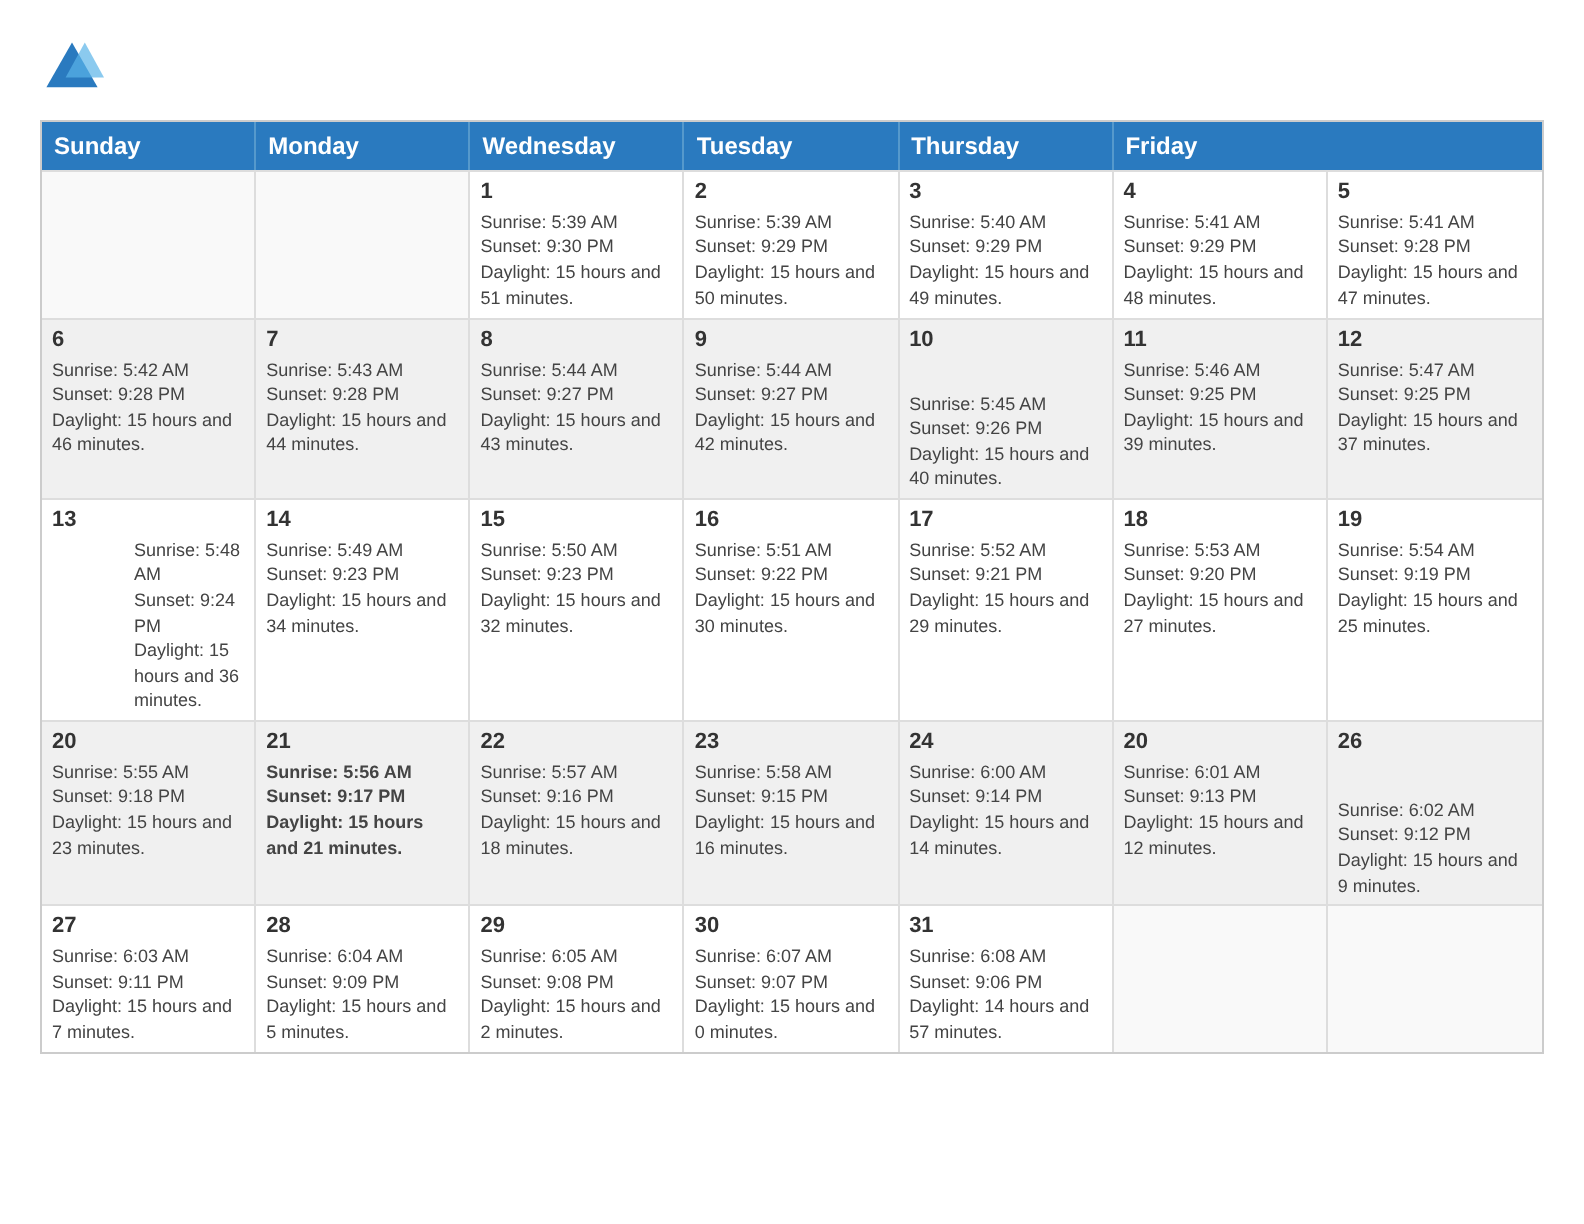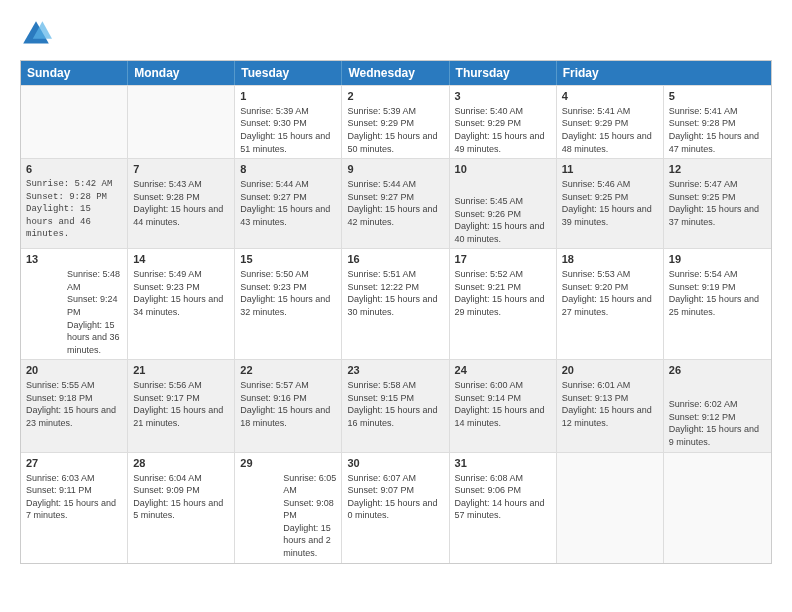--- a/index.html
+++ b/index.html
@@ -134,22 +134,22 @@
     <div class="title-block">
       <div class="month-title"></div>
       <div class="location"></div>
     </div>
   </div>
 
   <div class="calendar">
     <div class="cal-header-row">
     <div class="cal-header-cell">Sunday</div>
         <div class="cal-header-cell">Monday</div>
+        <div class="cal-header-cell">Wednesday</div>
         <div class="cal-header-cell">Tuesday</div>
-        <div class="cal-header-cell">Wednesday</div>
         <div class="cal-header-cell">Thursday</div>
         <div class="cal-header-cell">Friday</div>
       </div>
     <div class="cal-body">
     <div class="cal-row">
           <div class="cal-cell empty"></div>
           <div class="cal-cell empty"></div>
           <div class="cal-cell">
             <div class="day-num">1</div>
             <div class="day-info" style="white-space: pre-line;">Sunrise: 5:39 AM
@@ -177,21 +177,21 @@
           <div class="cal-cell">
             <div class="day-num">5</div>
             <div class="day-info" style="white-space: pre-line;">Sunrise: 5:41 AM
 Sunset: 9:28 PM
 Daylight: 15 hours and 47 minutes.</div>
           </div>
         </div>
         <div class="cal-row">
           <div class="cal-cell shaded">
             <div class="day-num">6</div>
-            <div class="day-info" style="white-space: pre-line; font-family: Liberation Mono, monospace;">Sunrise: 5:42 AM
+            <div class="day-info" style="white-space: pre-line;">Sunrise: 5:42 AM
 Sunset: 9:28 PM
 Daylight: 15 hours and 46 minutes.</div>
           </div>
           <div class="cal-cell shaded">
             <div class="day-num">7</div>
             <div class="day-info" style="white-space: pre-line;">Sunrise: 5:43 AM
 Sunset: 9:28 PM
 Daylight: 15 hours and 44 minutes.</div>
           </div>
           <div class="cal-cell shaded">
@@ -240,21 +240,21 @@
           </div>
           <div class="cal-cell">
             <div class="day-num">15</div>
             <div class="day-info" style="white-space: pre-line;">Sunrise: 5:50 AM
 Sunset: 9:23 PM
 Daylight: 15 hours and 32 minutes.</div>
           </div>
           <div class="cal-cell">
             <div class="day-num">16</div>
             <div class="day-info" style="white-space: pre-line;">Sunrise: 5:51 AM
-Sunset: 12:22 PM
+Sunset: 9:22 PM
 Daylight: 15 hours and 30 minutes.</div>
           </div>
           <div class="cal-cell">
             <div class="day-num">17</div>
             <div class="day-info" style="white-space: pre-line;">Sunrise: 5:52 AM
 Sunset: 9:21 PM
 Daylight: 15 hours and 29 minutes.</div>
           </div>
           <div class="cal-cell">
             <div class="day-num">18</div>
@@ -271,21 +271,21 @@
         </div>
         <div class="cal-row">
           <div class="cal-cell shaded">
             <div class="day-num">20</div>
             <div class="day-info" style="white-space: pre-line;">Sunrise: 5:55 AM
 Sunset: 9:18 PM
 Daylight: 15 hours and 23 minutes.</div>
           </div>
           <div class="cal-cell shaded">
             <div class="day-num">21</div>
-            <div class="day-info" style="white-space: pre-line;">Sunrise: 5:56 AM
+            <div class="day-info" style="white-space: pre-line; font-weight: bold;">Sunrise: 5:56 AM
 Sunset: 9:17 PM
 Daylight: 15 hours and 21 minutes.</div>
           </div>
           <div class="cal-cell shaded">
             <div class="day-num">22</div>
             <div class="day-info" style="white-space: pre-line;">Sunrise: 5:57 AM
 Sunset: 9:16 PM
 Daylight: 15 hours and 18 minutes.</div>
           </div>
           <div class="cal-cell shaded">
@@ -321,21 +321,21 @@
 Daylight: 15 hours and 7 minutes.</div>
           </div>
           <div class="cal-cell">
             <div class="day-num">28</div>
             <div class="day-info" style="white-space: pre-line;">Sunrise: 6:04 AM
 Sunset: 9:09 PM
 Daylight: 15 hours and 5 minutes.</div>
           </div>
           <div class="cal-cell">
             <div class="day-num">29</div>
-            <div class="day-info" style="white-space: pre-line; margin-left: 43px;">Sunrise: 6:05 AM
+            <div class="day-info" style="white-space: pre-line;">Sunrise: 6:05 AM
 Sunset: 9:08 PM
 Daylight: 15 hours and 2 minutes.</div>
           </div>
           <div class="cal-cell">
             <div class="day-num">30</div>
             <div class="day-info" style="white-space: pre-line;">Sunrise: 6:07 AM
 Sunset: 9:07 PM
 Daylight: 15 hours and 0 minutes.</div>
           </div>
           <div class="cal-cell">

